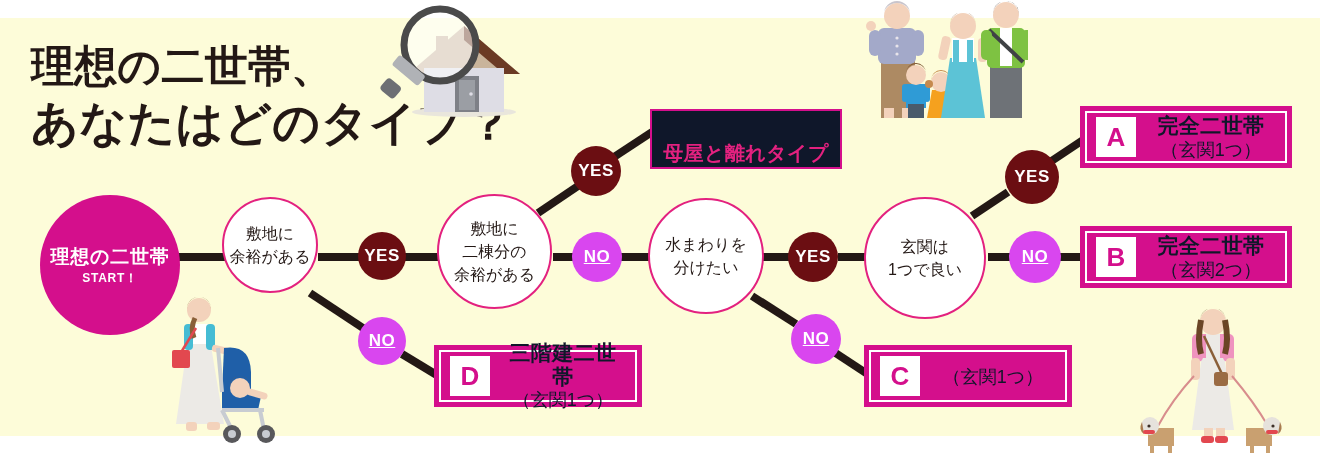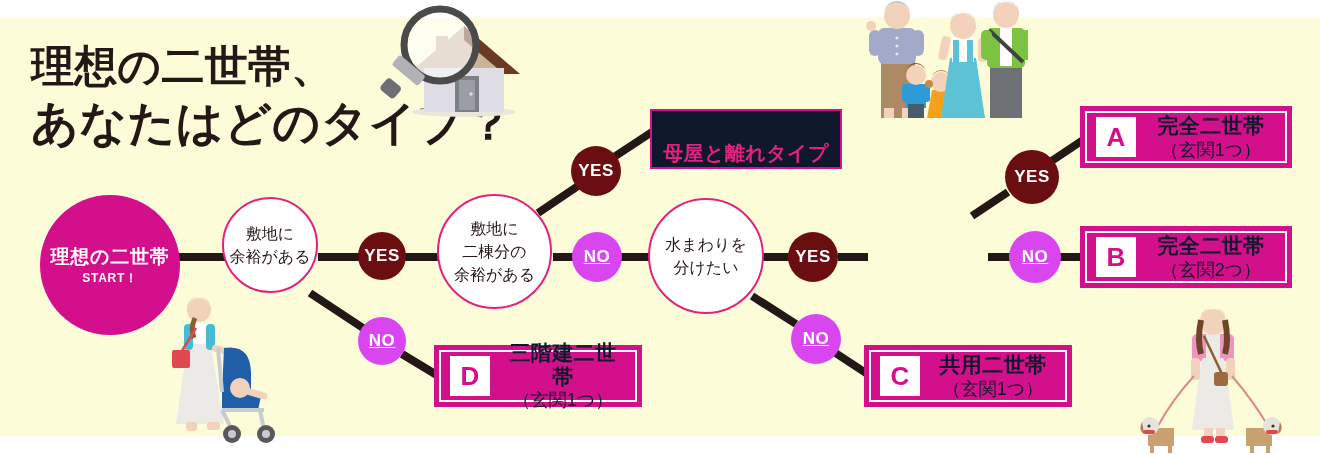--- a/index.html
+++ b/index.html
@@ -362,20 +362,26 @@
     </div>
   </div>
 
   <div class="node node-q" style="left:648px;top:198px;width:116px;height:116px;">
     <div>
       <span>水まわりを</span>
       <span>分けたい</span>
     </div>
   </div>
 
+  <div class="node node-q" style="left:864px;top:197px;width:122px;height:122px;">
+    <div>
+      <span>玄関は</span>
+      <span>1つで良い</span>
+    </div>
+  </div>
 
   <div class="badge badge-yes" style="left:358px;top:232px;width:48px;height:48px;">
     <span>YES</span>
   </div>
 
   <div class="badge badge-no" style="left:358px;top:317px;width:48px;height:48px;">
     <span>NO</span>
   </div>
 
   <div class="badge badge-yes" style="left:571px;top:146px;width:50px;height:50px;">
@@ -423,21 +429,20 @@
         <span class="result-title">完全二世帯</span>
         <span class="result-sub">（玄関2つ）</span>
       </div>
     </div>
   </div>
 
   <div class="result" style="left:864px;top:345px;width:208px;height:62px;">
     <div class="result-inner">
       <div class="result-letter">C</div>
       <div class="result-text">
-        <span class="result-title">共用二世帯</span>
         <span class="result-sub">（玄関1つ）</span>
       </div>
     </div>
   </div>
 
   <div class="result" style="left:434px;top:345px;width:208px;height:62px;">
     <div class="result-inner">
       <div class="result-letter">D</div>
       <div class="result-text">
         <span class="result-title">三階建二世帯</span>

